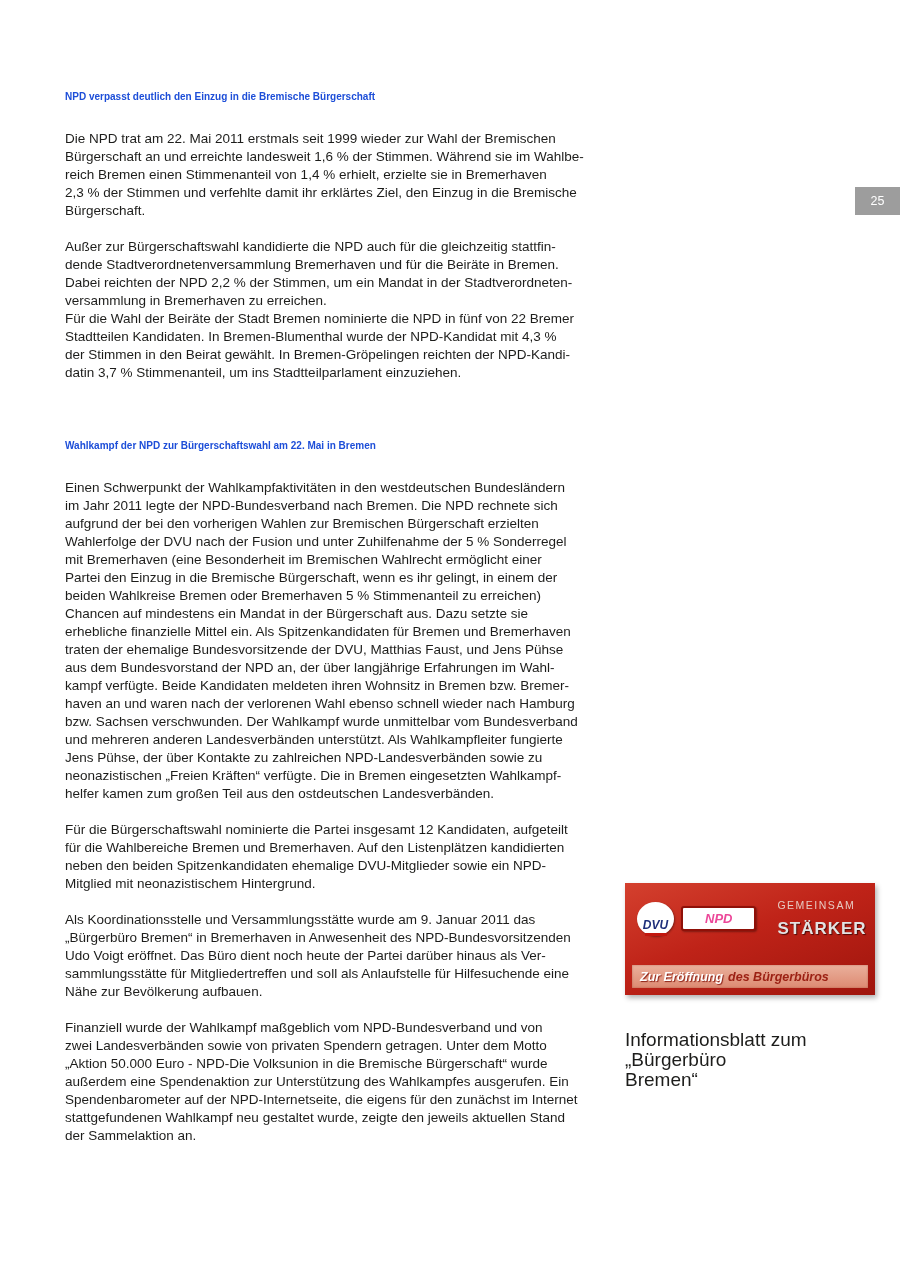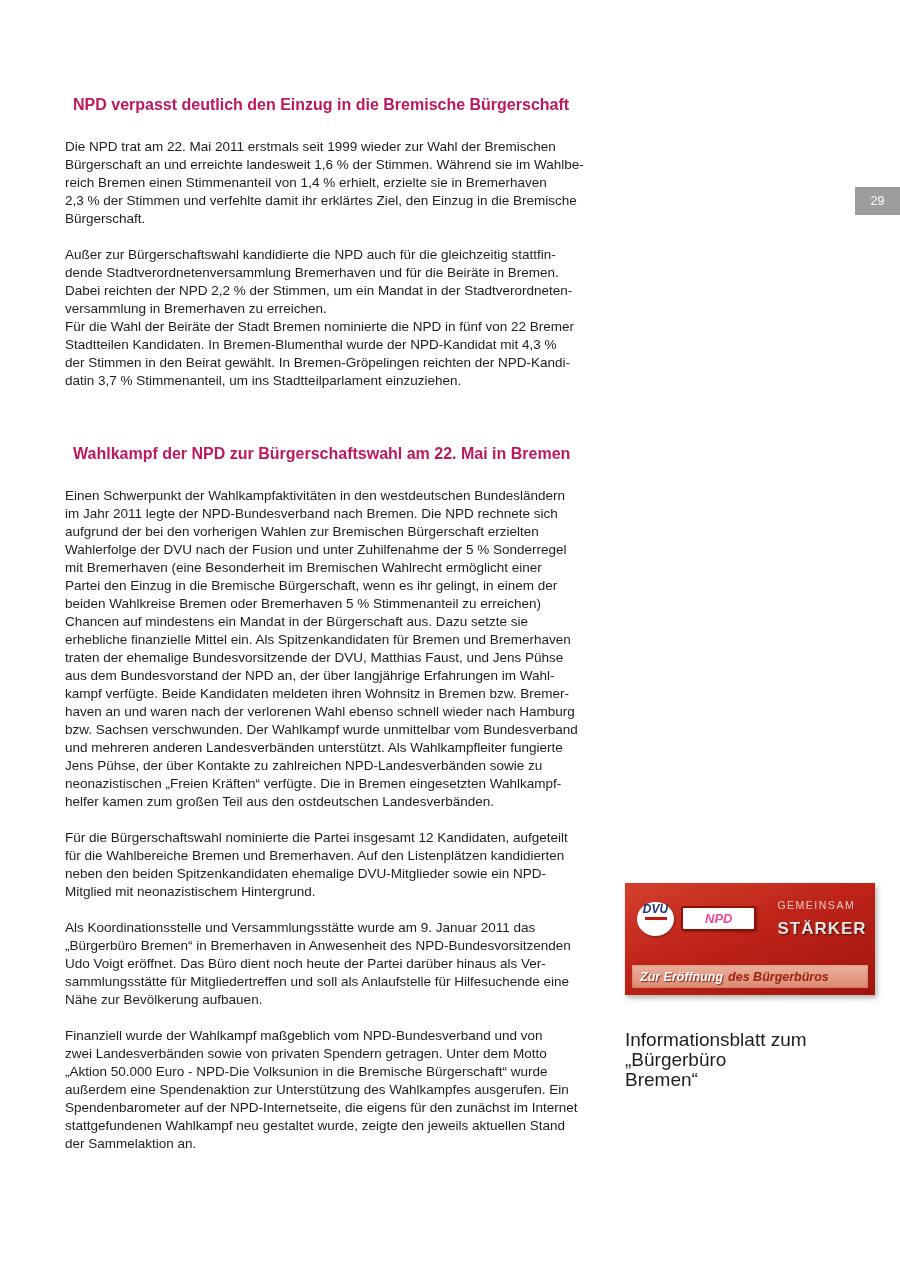--- a/index.html
+++ b/index.html
@@ -15,25 +15,25 @@
   }
   .content {
     position: absolute;
     left: 65px;
     top: 88px;
     width: 600px;
     font-size: 13.5px;
     line-height: 18px;
   }
   .heading {
-    margin: 8px;
-    font-size: 16px;
+    margin: 0;
+    font-size: 10px;
     line-height: 18px;
     font-weight: 700;
-    color: #be185d;
+    color: #1d4ed8;
   }
   .para {
     margin: 18px 0 0 0;
     white-space: pre-line;
   }
   .heading + .para { margin-top: 24px; }
   .heading.second { margin-top: 55px; }
 
   
   .page-tab {
@@ -72,21 +72,21 @@
     gap: 7px;
   }
   .dvu-circle {
     width: 37px;
     height: 34px;
     background: #ffffff;
     border-radius: 50%;
     display: flex;
     flex-direction: column;
     align-items: center;
-    justify-content: flex-start;
+    justify-content: flex-end;
     font-weight: 700;
     font-style: italic;
     font-size: 12px;
     color: #1f2f7a;
     box-shadow: 1px 1px 2px rgba(0,0,0,0.35);
     flex: 0 0 auto;
   }
   .dvu-underline {
     width: 22px; height: 3px; background: #c2170e; margin-top: 1px;
   }
@@ -142,21 +142,21 @@
     color: #1d1d1b;
     white-space: pre-line;
   }
 </style>
 </head>
 <body>
 
 <div class="page">
 
   <div class="page-tab">
-    <span>29</span>
+    <span>25</span>
   </div>
 
   <main class="content">
     <h2 class="heading">NPD verpasst deutlich den Einzug in die Bremische Bürgerschaft</h2>
     <p class="para">Die NPD trat am 22. Mai 2011 erstmals seit 1999 wieder zur Wahl der Bremischen
 Bürgerschaft an und erreichte landesweit 1,6 % der Stimmen. Während sie im Wahlbe-
 reich Bremen einen Stimmenanteil von 1,4 % erhielt, erzielte sie in Bremerhaven
 2,3 % der Stimmen und verfehlte damit ihr erklärtes Ziel, den Einzug in die Bremische
 Bürgerschaft.</p>
     <p class="para">Außer zur Bürgerschaftswahl kandidierte die NPD auch für die gleichzeitig stattfin-

